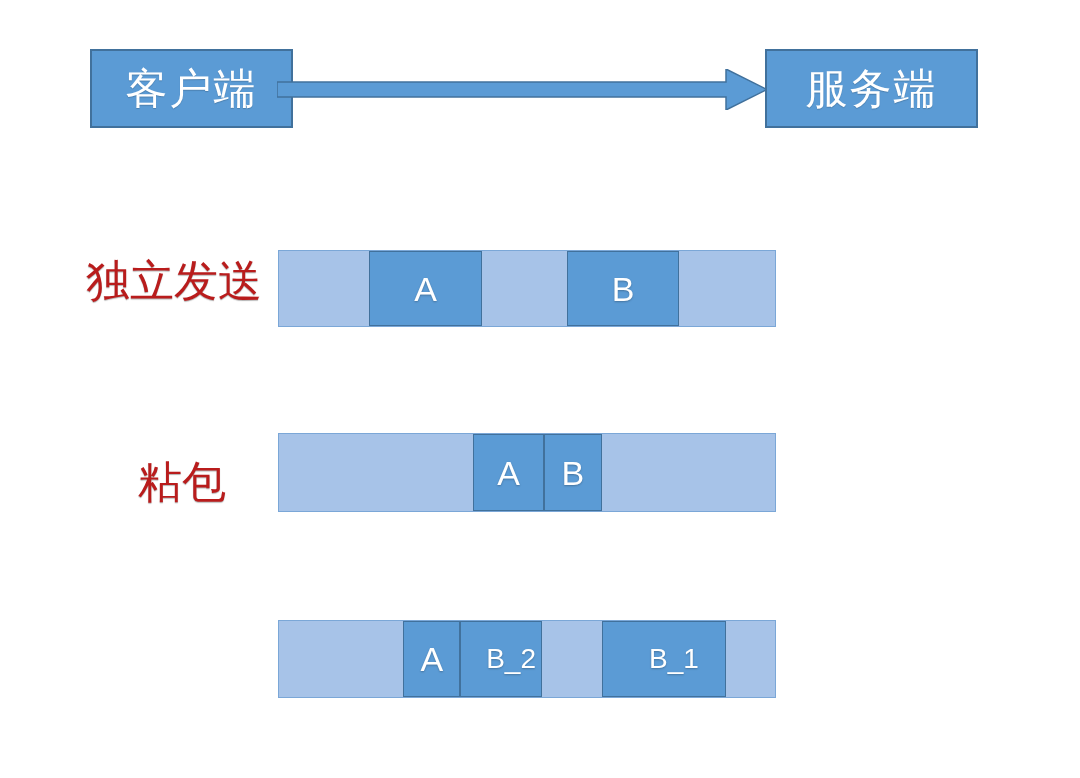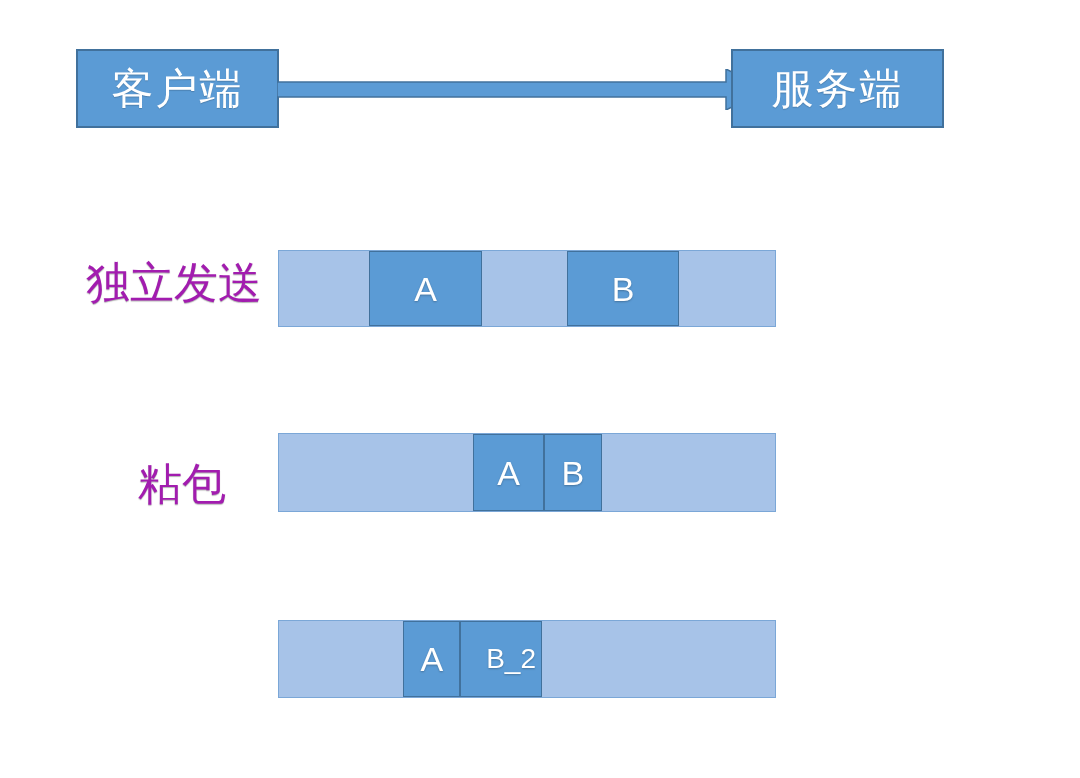--- a/index.html
+++ b/index.html
@@ -29,37 +29,37 @@
     align-items: center;
     justify-content: center;
     color: #ffffff;
     font-family: "Liberation Serif", "DejaVu Serif", serif;
     font-size: 42px;
     letter-spacing: 2px;
     line-height: 1;
     text-shadow: 0 1px 1px rgba(0,0,0,0.18);
     user-select: none;
   }
-  #client-box { left: 76px;  top: 49px; width: 203px; height: 79px; }
-  #server-box { left: 731px; top: 49px; width: 213px; height: 79px; }
+  #client-box { left: 90px;  top: 49px; width: 203px; height: 79px; }
+  #server-box { left: 765px; top: 49px; width: 213px; height: 79px; }
 
   
   #flow-arrow {
     position: absolute;
     left: 277px;
     top: 69px;
     width: 490px;
     height: 41px;
   }
 
   
   .row-label {
     position: absolute;
-    color: #a21caf;
-    font-family: Liberation Serif, serif;
+    color: #b91c1c;
+    font-family: Liberation Mono, monospace;
     font-size: 44px;
     line-height: 1;
     white-space: nowrap;
     text-shadow: 0 1px 1px rgba(0,0,0,0.30);
     user-select: none;
   }
 
   
   .packet-bar {
     position: absolute;
@@ -130,16 +130,17 @@
       <div class="seg data" style="flex: 0 0 14.257%;">A</div>
       <div class="seg data" style="flex: 0 0 11.6466%;">B</div>
       <div class="seg idle" style="flex: 0 0 34.9398%;"></div>
     </div>
 
   <div id="bar-row-2" class="packet-bar">
       <div class="seg idle" style="flex: 0 0 25.1004%;"></div>
       <div class="seg data" style="flex: 0 0 11.4458%;">A</div>
       <div class="seg data small" style="flex: 0 0 16.4659%;">B_2</div>
       <div class="seg idle" style="flex: 0 0 12.0482%;"></div>
+      <div class="seg data small" style="flex: 0 0 25.1004%;">B_1</div>
       <div class="seg idle" style="flex: 0 0 9.83936%;"></div>
     </div>
 
 </div>
 
 </body></html>

